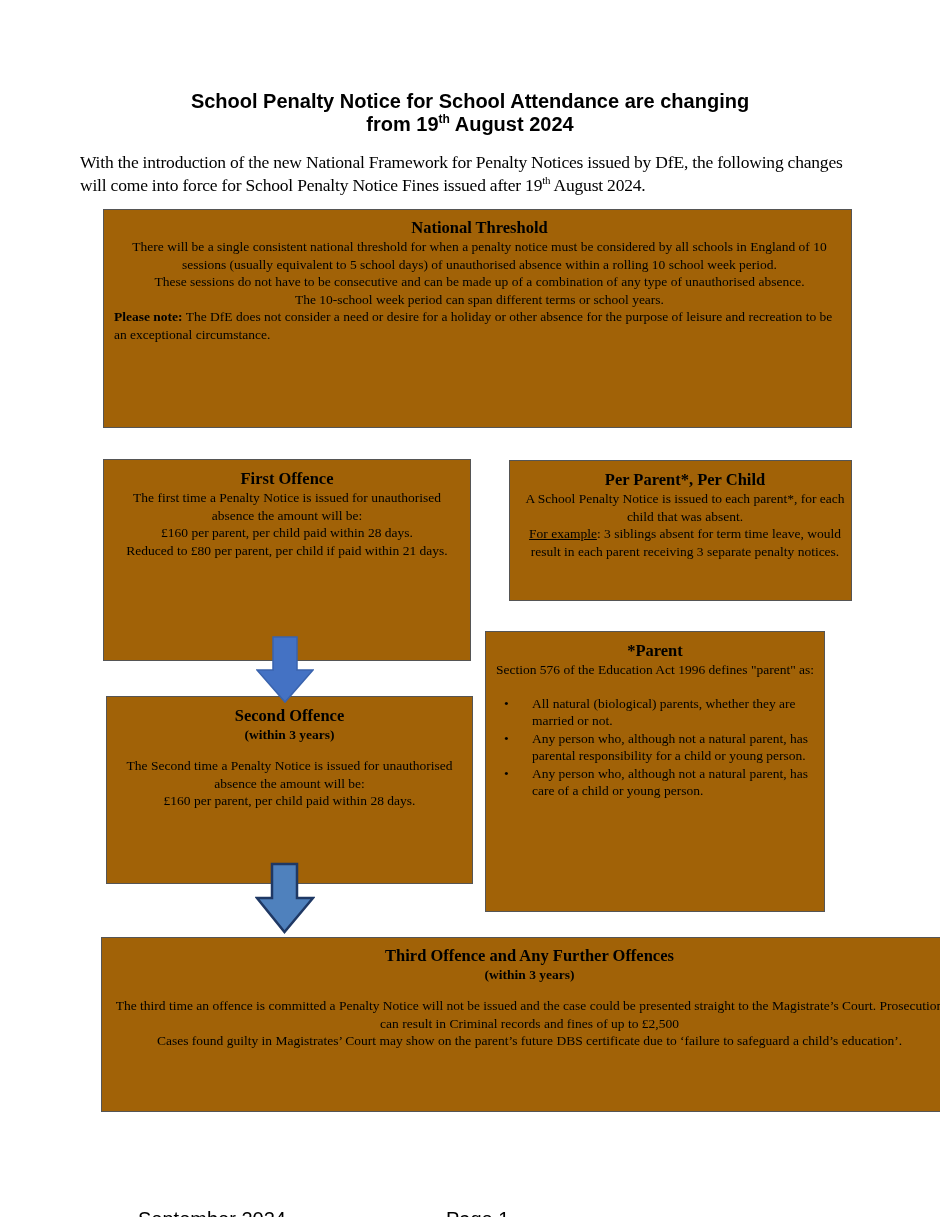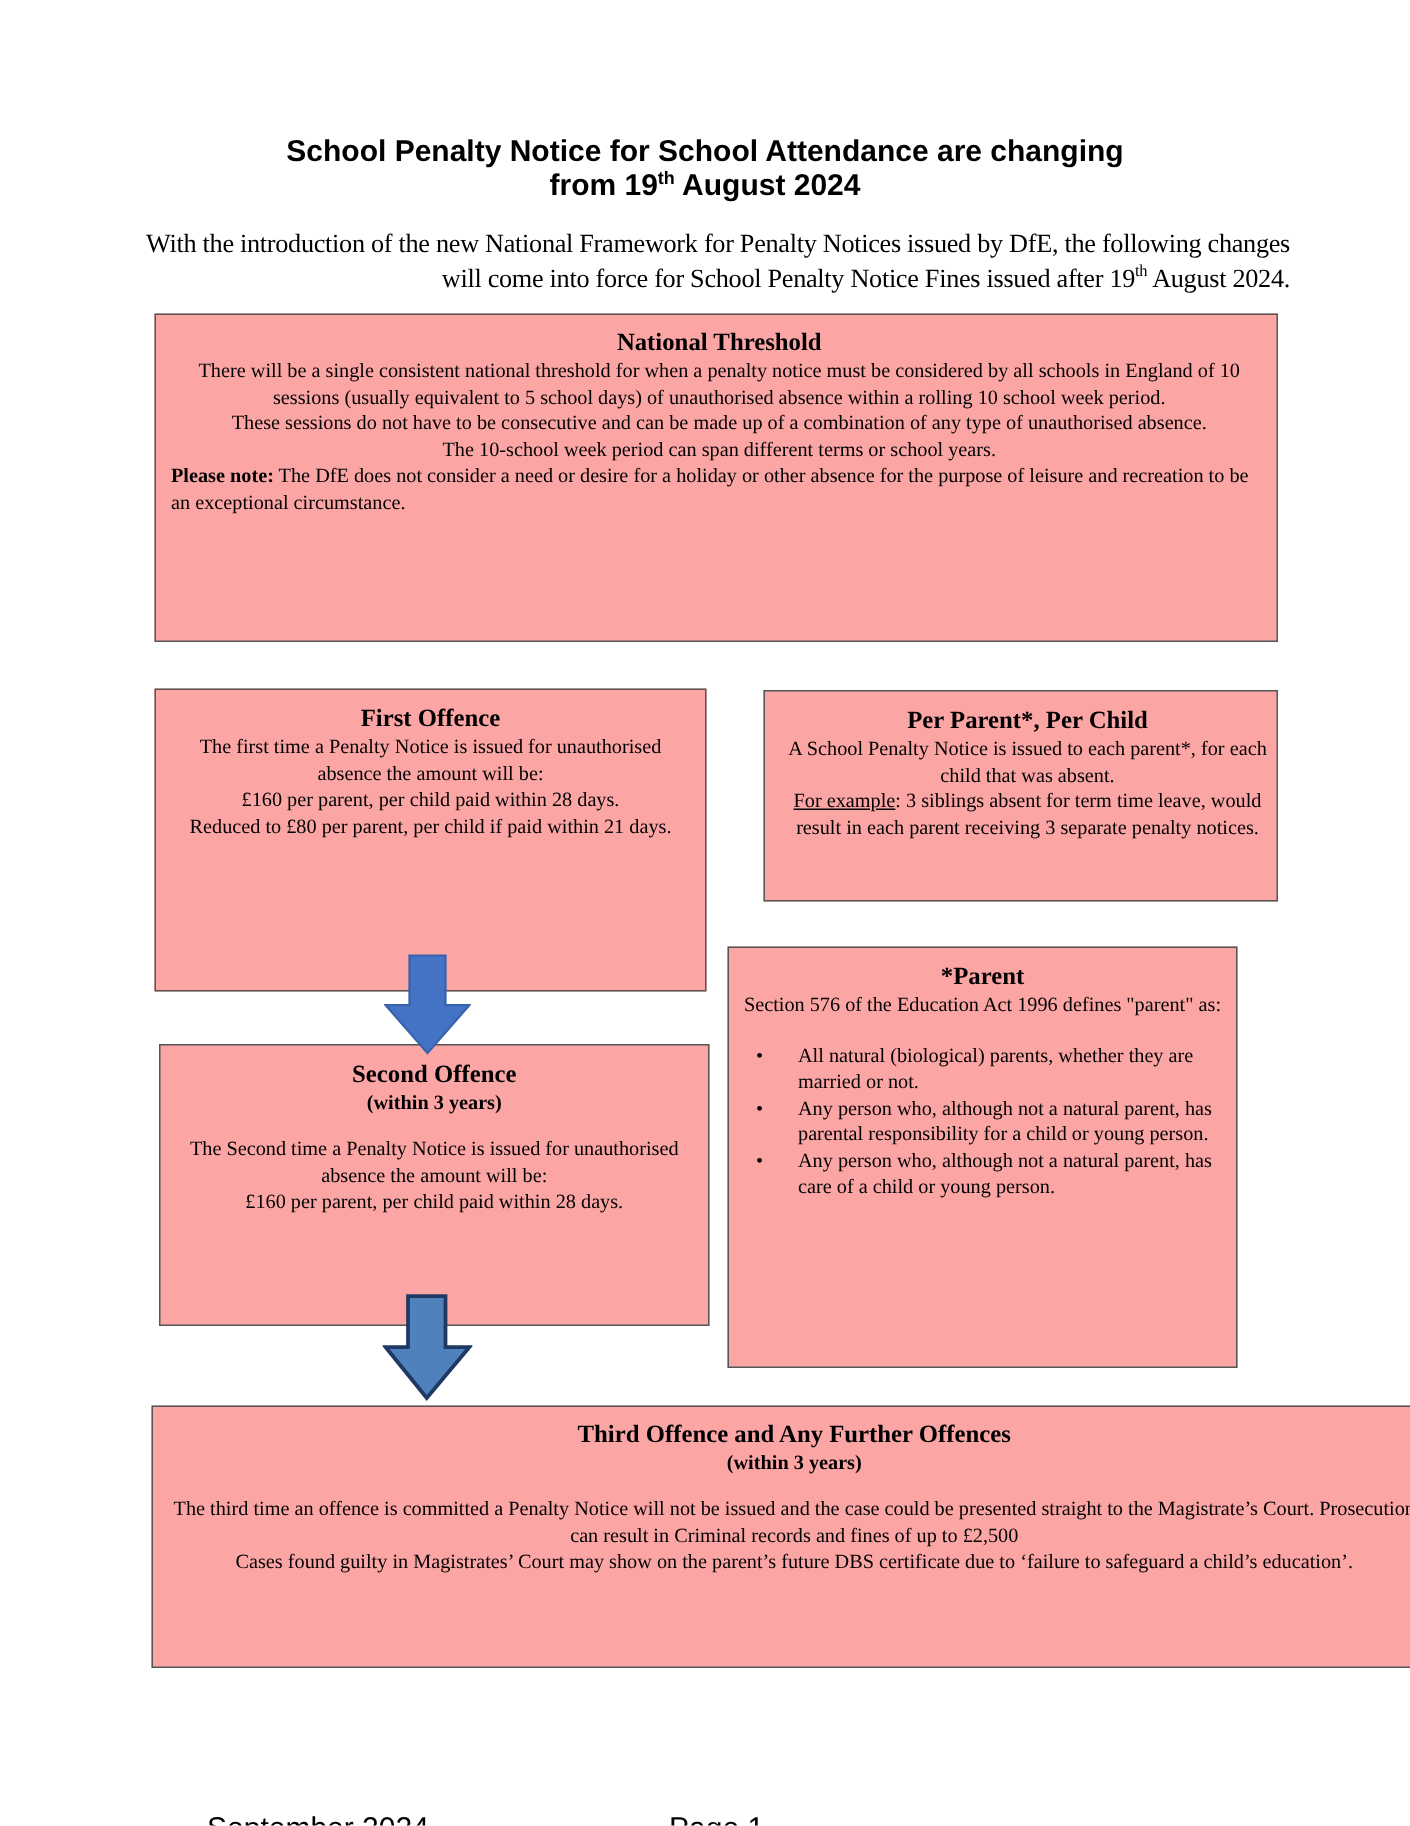--- a/index.html
+++ b/index.html
@@ -9,27 +9,27 @@
       font-family: "Liberation Serif", serif;
     }
     .abs { position: absolute; }
     .title {
       left: 0; width: 940px; top: 90px; text-align: center;
       font-family: "Liberation Sans", sans-serif; font-weight: bold;
       font-size: 20px; line-height: 23px;
     }
     .title sup { font-size: 12px; line-height: 0; }
     .intro {
-      left: 80px; width: 780px; top: 151px; text-align: right;
+      left: 80px; width: 780px; top: 151px; text-align: left;
       font-size: 17.5px; line-height: 23px; letter-spacing: -0.2px;
     }
     .intro sup { font-size: 11px; line-height: 0; }
     .box {
       position: absolute; box-sizing: border-box;
-      border: 1.5px solid #555555; background: #fca5a5;
+      border: 1.5px solid #555555; background: #a16207;
       text-align: center; font-size: 13.5px; line-height: 17.5px;
     }
     .box h2 {
       margin: 0; font-size: 16.5px; line-height: 20px; font-weight: bold;
     }
     .box .sub { font-weight: bold; font-size: 13.5px; line-height: 17px; }
     .box p { margin: 0; }
     .threshold { left: 103px; top: 209px; width: 749px; height: 219px; padding: 8px 6px 0 10px; }
     .threshold .note { text-align: left; }
     .first { left: 103px; top: 459px; width: 368px; height: 202px; padding: 9px 8px 0 8px; }

